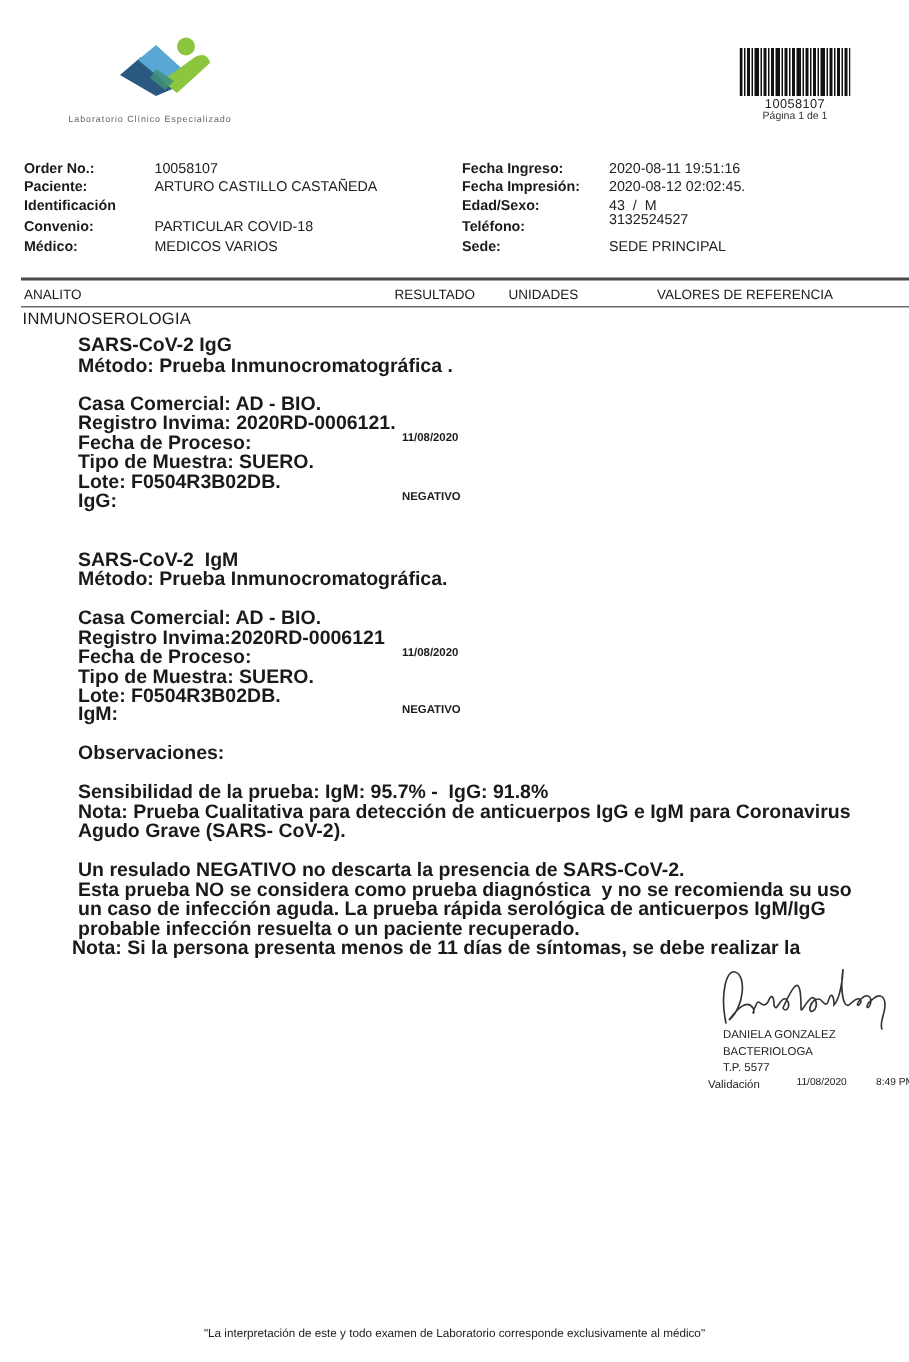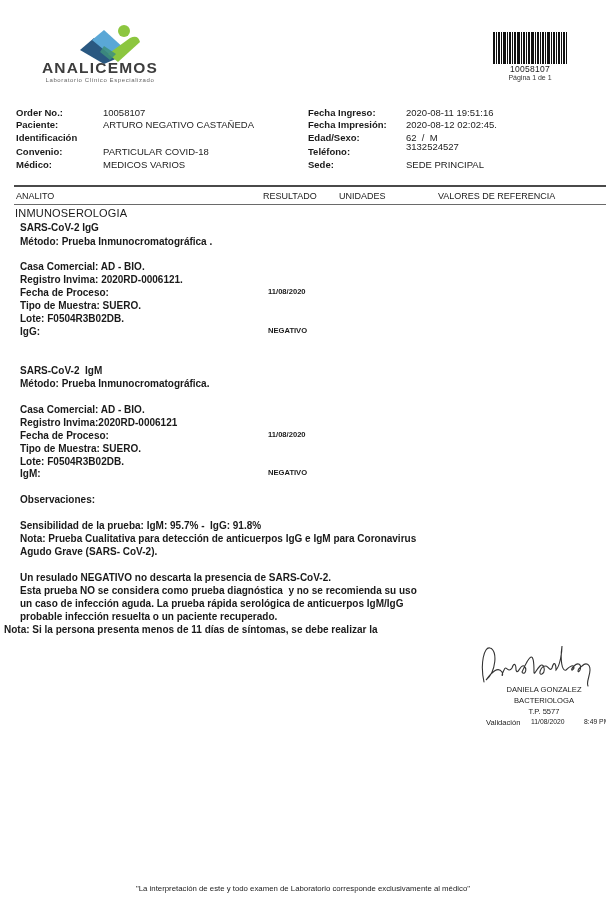--- a/index.html
+++ b/index.html
@@ -25,41 +25,40 @@
     .info-label { font-size: 9.5px; font-weight: bold; color: #1a1a1a; }
     .info-value { font-size: 9.5px; color: #222; }
 
     
     .rule-thick { left: 14px; width: 592px; height: 2px; background: #4a4a4a; top: 185px; }
     .rule-thin { left: 14px; width: 592px; height: 1px; background: #6a6a6a; top: 204px; }
     .th { top: 191px; font-size: 9px; font-weight: normal; color: #1a1a1a; }
 
     .section-title { left: 15px; top: 207px; font-size: 11px; font-weight: normal; color: #1a1a1a; letter-spacing: 0.2px; }
 
-    .line { font-size: 10px; font-weight: bold; color: #1a1a1a; white-space: nowrap; }
+    .line { font-size: 13px; font-weight: bold; color: #1a1a1a; white-space: nowrap; margin-left: 32px; }
     .result { font-size: 7.6px; font-weight: bold; color: #1a1a1a; left: 268px; }
 
     
     .sig-svg { left: 478px; top: 642px; width: 128px; height: 46px; }
-    .sig-text { font-size: 7.6px; color: #222; text-align: center; }
+    .sig-text { font-size: 7.6px; color: #222; text-align: left; }
 
     .footer { left: 0; top: 884px; width: 606px; text-align: center; font-size: 7.8px; color: #222; }
   </style>
 </head>
 <body>
 
 <div class="abs logo">
   <svg class="logo-mark" viewBox="0 0 70 40">
     <circle cx="50" cy="7" r="6" fill="#8cc63f"></circle>
     <path d="M6 26 L20 14 L44 34 L30 40 Z" fill="#1f4f7a" opacity="0.95"></path>
     <path d="M18 16 L30 6 L52 26 L40 34 Z" fill="#5aa7d6"></path>
     <path d="M34 30 L56 14 Q64 10 66 18 L44 38 Z" fill="#8cc63f"></path>
     <path d="M30 22 L42 30 L36 36 L26 28 Z" fill="#3e8f7c" opacity="0.85"></path>
   </svg>
-  <div class="logo-name">ANALICEMOS</div>
   <div class="logo-sub">Laboratorio Clínico Especializado</div>
 </div>
 
 <svg class="abs barcode" viewBox="0 0 74 32" preserveAspectRatio="none">
   <g fill="#111">
     <rect x="0" y="0" width="2" height="32"></rect>
       <rect x="3" y="0" width="1" height="32"></rect>
     <rect x="5" y="0" width="2" height="32"></rect>
       <rect x="8" y="0" width="1" height="32"></rect>
     <rect x="10" y="0" width="3" height="32"></rect>
@@ -88,36 +87,36 @@
       <rect x="73" y="0" width="1" height="32"></rect>
   </g>
 </svg>
 <div class="abs barcode-num">10058107</div>
 <div class="abs page-num">Página 1 de 1</div>
 
 <div>
   <div class="abs info-label" style="left:16px;top:107px">Order No.:</div>
   <div class="abs info-value" style="left:103px;top:107px">10058107</div>
   <div class="abs info-label" style="left:16px;top:119px">Paciente:</div>
-  <div class="abs info-value" style="left:103px;top:119px">ARTURO NEGATIVO CASTAÑEDA</div>
+  <div class="abs info-value" style="left:103px;top:119px">ARTURO CASTILLO CASTAÑEDA</div>
   <div class="abs info-label" style="left:16px;top:132px">Identificación</div>
   <div class="abs info-value" style="left:103px;top:132px"></div>
   <div class="abs info-label" style="left:16px;top:146px">Convenio:</div>
   <div class="abs info-value" style="left:103px;top:146px">PARTICULAR COVID-18</div>
   <div class="abs info-label" style="left:16px;top:159px">Médico:</div>
   <div class="abs info-value" style="left:103px;top:159px">MEDICOS VARIOS</div>
 </div>
 
 <div>
   <div class="abs info-label" style="left:308px;top:107px">Fecha Ingreso:</div>
   <div class="abs info-value" style="left:406px;top:107px">2020-08-11 19:51:16</div>
   <div class="abs info-label" style="left:308px;top:119px">Fecha Impresión:</div>
   <div class="abs info-value" style="left:406px;top:119px">2020-08-12 02:02:45.</div>
   <div class="abs info-label" style="left:308px;top:132px">Edad/Sexo:</div>
-  <div class="abs info-value" style="left:406px;top:132px;white-space:pre">62  /  M</div>
+  <div class="abs info-value" style="left:406px;top:132px;white-space:pre">43  /  M</div>
   <div class="abs info-label" style="left:308px;top:146px">Teléfono:</div>
   <div class="abs info-value" style="left:406px;top:141px">3132524527</div>
   <div class="abs info-label" style="left:308px;top:159px">Sede:</div>
   <div class="abs info-value" style="left:406px;top:159px">SEDE PRINCIPAL</div>
 </div>
 
 <div class="abs rule-thick"></div>
 <div class="abs th" style="left:16px">ANALITO</div>
 <div class="abs th" style="left:263px">RESULTADO</div>
 <div class="abs th" style="left:339px">UNIDADES</div>
@@ -154,26 +153,26 @@
 
 <div>
   <div class="abs line" style="left:20px;top:494px">Observaciones:</div>
   <div class="abs line" style="left:20px;top:520px;white-space:pre">Sensibilidad de la prueba: IgM: 95.7% -  IgG: 91.8%</div>
   <div class="abs line" style="left:20px;top:533px">Nota: Prueba Cualitativa para detección de anticuerpos IgG e IgM para Coronavirus</div>
   <div class="abs line" style="left:20px;top:546px">Agudo Grave (SARS- CoV-2).</div>
   <div class="abs line" style="left:20px;top:572px">Un resulado NEGATIVO no descarta la presencia de SARS-CoV-2.</div>
   <div class="abs line" style="left:20px;top:585px;white-space:pre">Esta prueba NO se considera como prueba diagnóstica  y no se recomienda su uso</div>
   <div class="abs line" style="left:20px;top:598px">un caso de infección aguda. La prueba rápida serológica de anticuerpos IgM/IgG</div>
   <div class="abs line" style="left:20px;top:611px">probable infección resuelta o un paciente recuperado.</div>
-  <div class="abs line" style="left:4px;top:624px">Nota: Si la persona presenta menos de 11 días de síntomas, se debe realizar la</div>
+  <div class="abs line" style="left:16px;top:624px">Nota: Si la persona presenta menos de 11 días de síntomas, se debe realizar la</div>
 </div>
 
 <svg class="abs sig-svg" viewBox="0 0 128 46">
   <path d="M6 40 C2 22 6 4 12 6 C20 8 18 30 8 38 C14 30 20 24 24 30 C26 34 22 36 26 28 C28 22 30 32 34 26 C36 20 38 22 38 28 C40 34 42 22 46 24 C50 28 46 34 44 30 C52 12 56 8 56 30 C56 34 58 28 62 24 C66 20 68 30 64 32 C60 34 62 24 68 24 C70 24 72 30 74 26 C76 18 78 22 78 28 C82 24 84 10 84 4 C82 18 84 30 88 28 C92 24 96 22 96 26 C94 30 92 28 96 24 C100 20 104 22 102 28 C100 32 98 28 104 24 C108 20 112 22 112 28 C112 34 108 40 110 44" fill="none" stroke="#333" stroke-width="1.1" stroke-linecap="round"></path>
 </svg>
 <div class="abs sig-text" style="left:482px;top:685px;width:124px">DANIELA GONZALEZ</div>
 <div class="abs sig-text" style="left:482px;top:696px;width:124px">BACTERIOLOGA</div>
 <div class="abs sig-text" style="left:482px;top:707px;width:124px">T.P. 5577</div>
-<div class="abs sig-text" style="left:486px;top:718px;text-align:center">Validación</div>
+<div class="abs sig-text" style="left:472px;top:718px;text-align:center">Validación</div>
 <div class="abs sig-text" style="left:531px;top:718px;text-align:left;font-size:6.8px">11/08/2020</div>
 <div class="abs sig-text" style="left:584px;top:718px;text-align:left;font-size:6.8px;white-space:nowrap">8:49 PM</div>
 
 <div class="abs footer">"La interpretación de este y todo examen de Laboratorio corresponde exclusivamente al médico"</div>
 
 </body></html>

